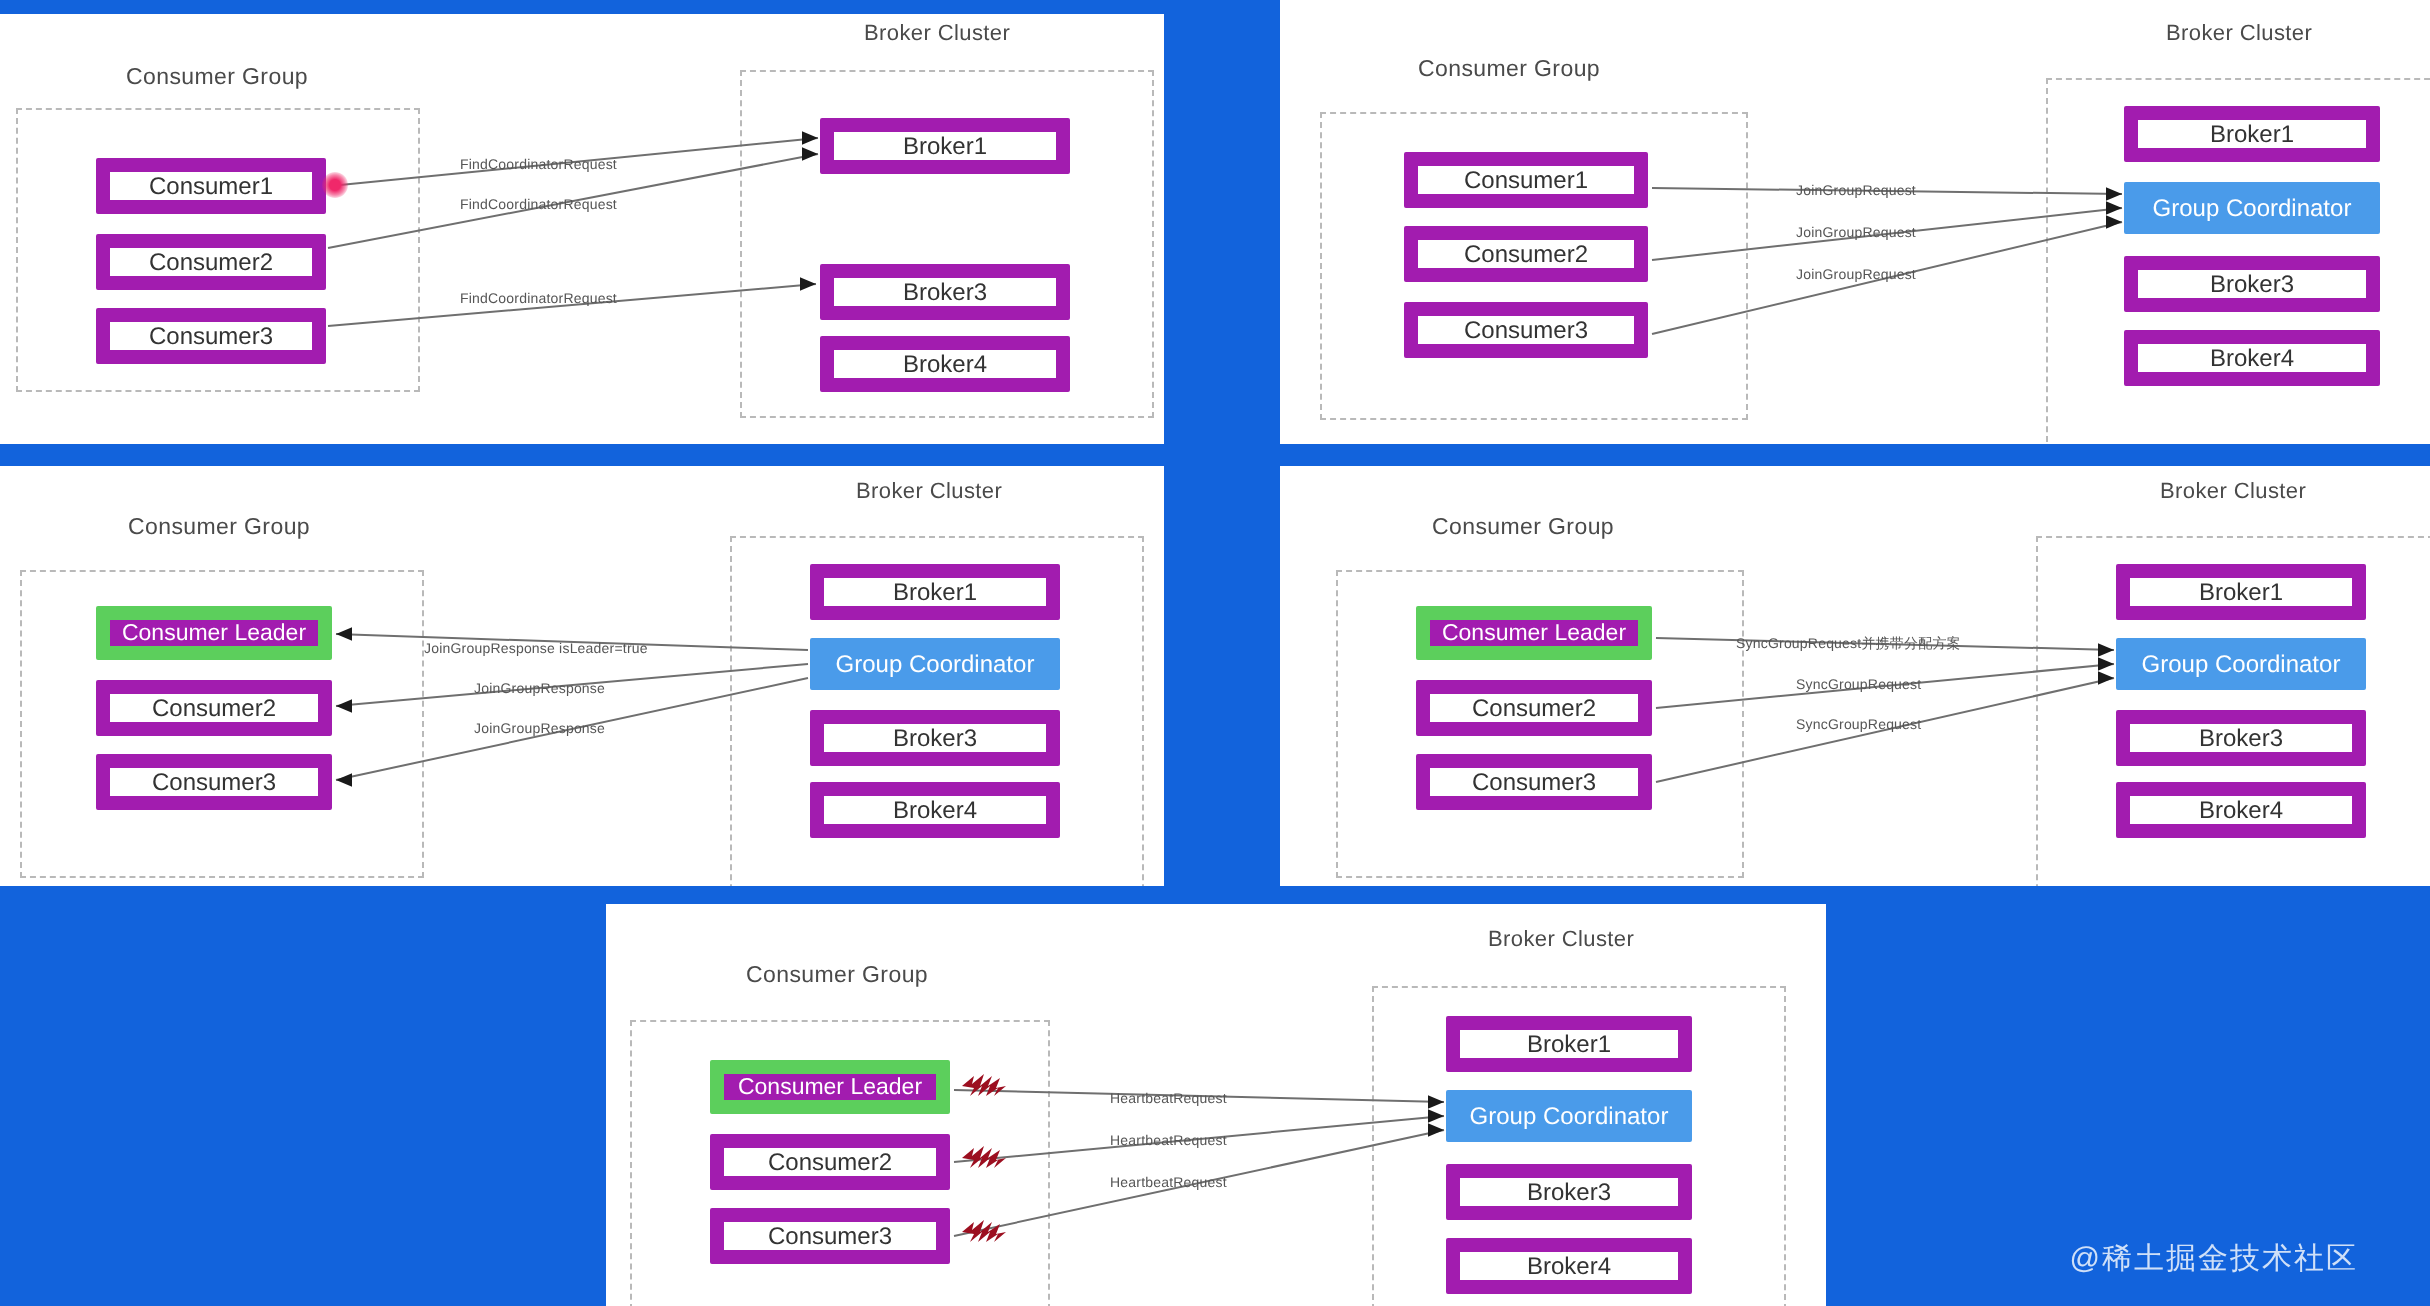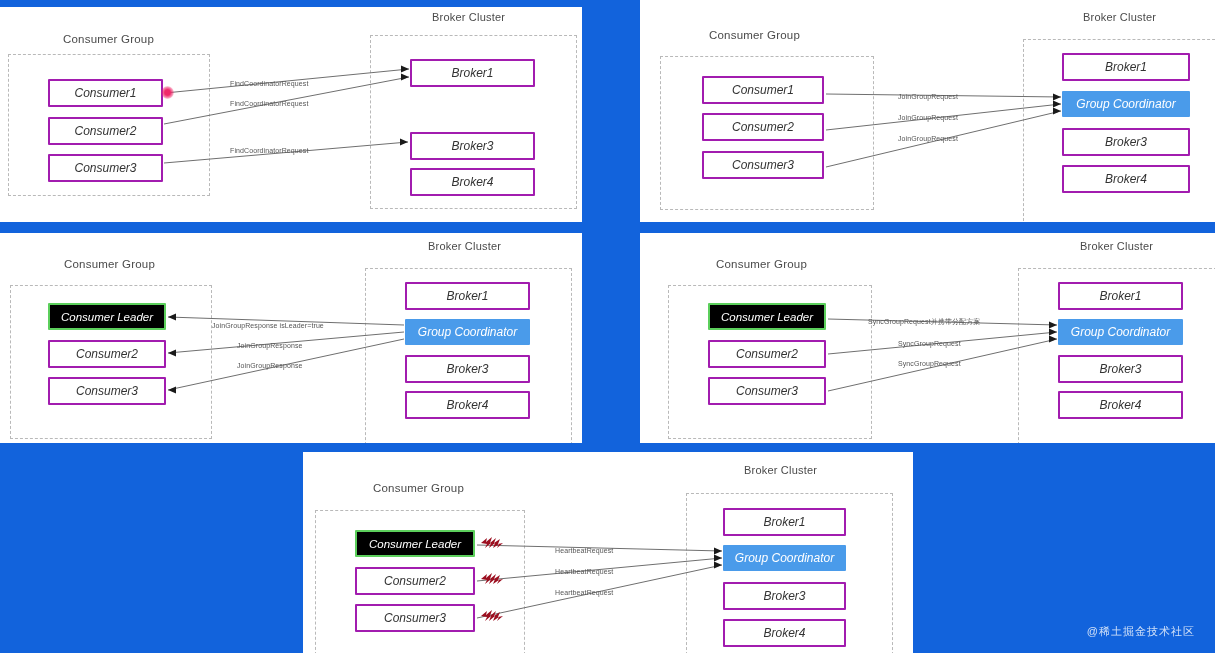--- a/index.html
+++ b/index.html
@@ -22,25 +22,25 @@
   
   .dash-box{position:absolute;border:1px dashed #b9b9b9;background:transparent;}
   .group-title{
     position:absolute;color:#4a4a4a;white-space:nowrap;
     letter-spacing:.2px;
   }
 
   
   .node{
     position:absolute;box-sizing:border-box;
-    border:2px solid #a21caf;background:#ffffff;
+    border:7px solid #a21caf;background:#ffffff;
     color:#333333;display:flex;align-items:center;justify-content:center;
-    white-space:nowrap;border-radius:1px;font-style:italic;
-  }
-  .node.green{background:#000000;border-color:#5ccf5c;color:#ffffff;}
+    white-space:nowrap;border-radius:1px;
+  }
+  .node.green{background:#a21caf;border-color:#5ccf5c;color:#ffffff;}
   .node.blue{background:#4a9bea;border-color:#4a9bea;color:#ffffff;}
 
   
   svg.wires{position:absolute;left:0;top:0;overflow:visible;}
   .wire{stroke:#6f6f6f;stroke-width:1;fill:none;}
   .arrowhead{fill:#1a1a1a;}
 
   .edge-label{
     position:absolute;color:#555555;white-space:nowrap;
     letter-spacing:.1px;transform:translateY(-50%);
@@ -51,23 +51,23 @@
     position:absolute;width:13px;height:13px;border-radius:50%;
     background:radial-gradient(circle at 50% 50%,
       #f0286a 0%, #f0286a 30%, rgba(240,40,106,.55) 55%, rgba(240,40,106,0) 78%);
   }
 
   
   .bolt{position:absolute;width:26px;height:12px;}
 
   
   #watermark{
-    position:absolute;right:20px;bottom:14px;
+    position:absolute;right:36px;bottom:14px;
     color:rgba(255,255,255,.80);
-    font-size:11px;letter-spacing:1px;white-space:nowrap;
+    font-size:15px;letter-spacing:1px;white-space:nowrap;
   }
 </style>
 </head>
 <body>
 
 <div class="stage">
 
   <div class="panel" id="panel-1">
     <div class="group-title" style="left:63px;top:26px;font-size:11.5px;">Consumer Group</div>
     <div class="group-title" style="left:432px;top:4px;font-size:11px;">Broker Cluster</div>

